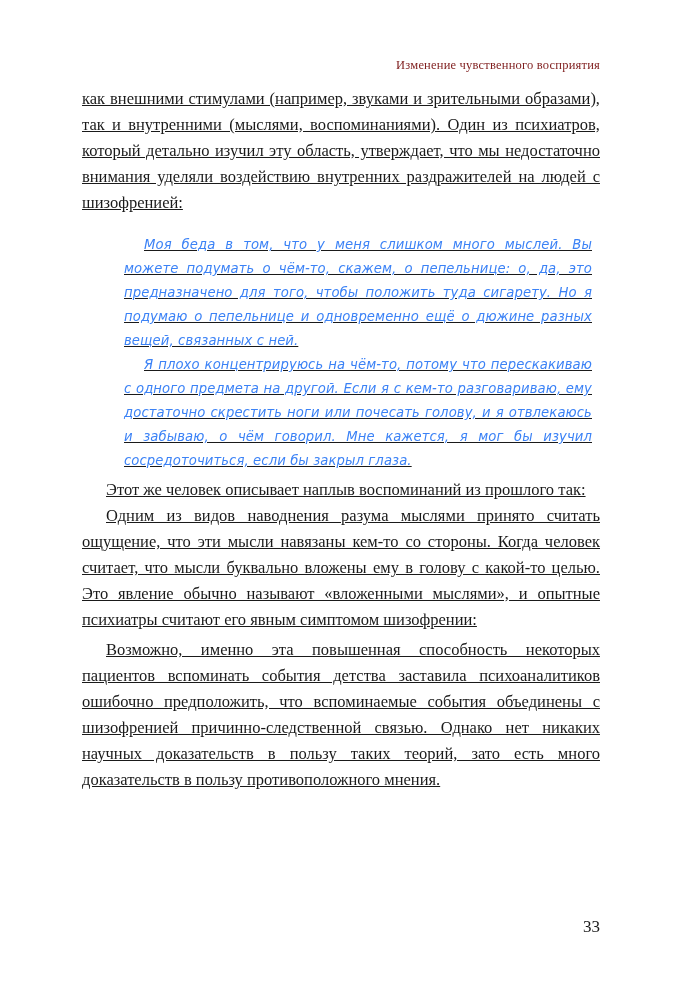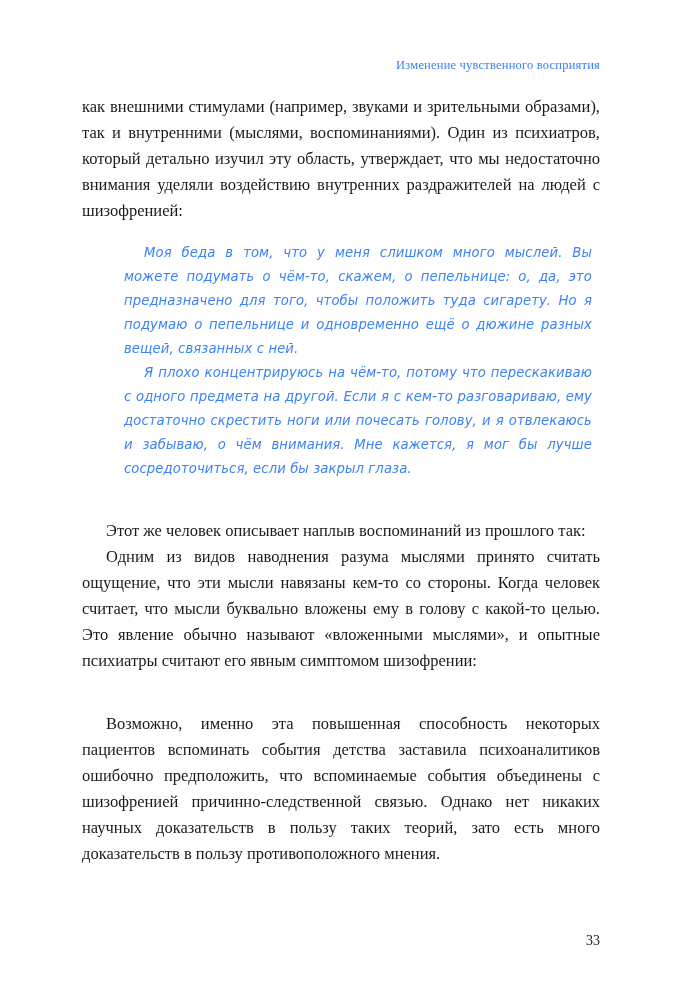--- a/index.html
+++ b/index.html
@@ -23,28 +23,29 @@
   }
   .running-head {
     position: absolute;
     top: 58px;
     left: 0;
     right: 82px;
     text-align: right;
     font-family: "Liberation Serif", serif;
     font-size: 12.5px;
     letter-spacing: 0.2px;
-    color: #3b82f6;
+    color: #7f1d1d;
     padding-left: 29px;
   }
   .content {
     position: absolute;
-    top: 94px;
+    top: 86px;
     left: 82px;
     width: 518px;
+    text-decoration: underline;
   }
   p {
     margin: 0;
     font-size: 16.5px;
     line-height: 26px;
     text-align: justify;
     color: #1a1a1a;
     hyphens: manual;
   }
   p.body-para {
@@ -72,45 +73,45 @@
     font-family: "DejaVu Sans Mono", monospace;
     font-style: normal;
     font-size: 12.6px;
     letter-spacing: -0.2px;
     line-height: 24px;
   }
   .quote p + p {
     margin-top: 0;
   }
   .after-quote {
-    margin-top: 37px;
+    margin-top: 4px;
   }
   .folio {
     position: absolute;
-    bottom: 52px;
+    bottom: 64px;
     right: 82px;
     font-family: "Liberation Serif", serif;
-    font-size: 14px;
+    font-size: 17px;
     color: #1a1a1a;
   }
 </style>
 </head>
 <body>
 
 <div class="page">
 
   <div class="running-head">Изменение чувственного восприятия</div>
 
   <div class="content">
 
     <p class="body-para">как внешними стимулами (например, звуками и зрительными образами), так и внутренними (мыслями, воспоминаниями). Один из психиатров, который детально изучил эту область, утверждает, что мы недостаточно внимания уделяли воздействию внутренних раздражителей на людей с шизофренией:</p>
 
     <div class="quote">
       <p>Моя беда в том, что у меня слишком много мыслей. Вы можете подумать о чём-то, скажем, о пепельнице: о, да, это предназначено для того, чтобы положить туда сигарету. Но я подумаю о пепельнице и одновременно ещё о дюжине разных вещей, связанных с ней.</p>
-      <p>Я плохо концентрируюсь на чём-то, потому что перескакиваю с одного предмета на другой. Если я с кем-то разговариваю, ему достаточно скрестить ноги или почесать голову, и я отвлекаюсь и забываю, о чём внимания. Мне кажется, я мог бы лучше сосредоточиться, если бы закрыл глаза.</p>
+      <p>Я плохо концентрируюсь на чём-то, потому что перескакиваю с одного предмета на другой. Если я с кем-то разговариваю, ему достаточно скрестить ноги или почесать голову, и я отвлекаюсь и забываю, о чём говорил. Мне кажется, я мог бы изучил сосредоточиться, если бы закрыл глаза.</p>
     </div>
 
     <p class="indent after-quote">Этот же человек описывает наплыв воспоминаний из прошлого так:</p>
 
 
     <p class="indent">Одним из видов наводнения разума мыслями принято считать ощущение, что эти мысли навязаны кем-то со стороны. Когда человек считает, что мысли буквально вложены ему в голову с какой-то целью. Это явление обычно называют «вложенными мыслями», и опытные психиатры считают его явным симптомом шизофрении:</p>
 
     <p class="indent after-quote">Возможно, именно эта повышенная способность некоторых пациентов вспоминать события детства заставила психоаналитиков ошибочно предположить, что вспоминаемые события объединены с шизофренией причинно-следственной связью. Однако нет никаких научных доказательств в пользу таких теорий, зато есть много доказательств в пользу противоположного мнения.</p>
 
   </div>

